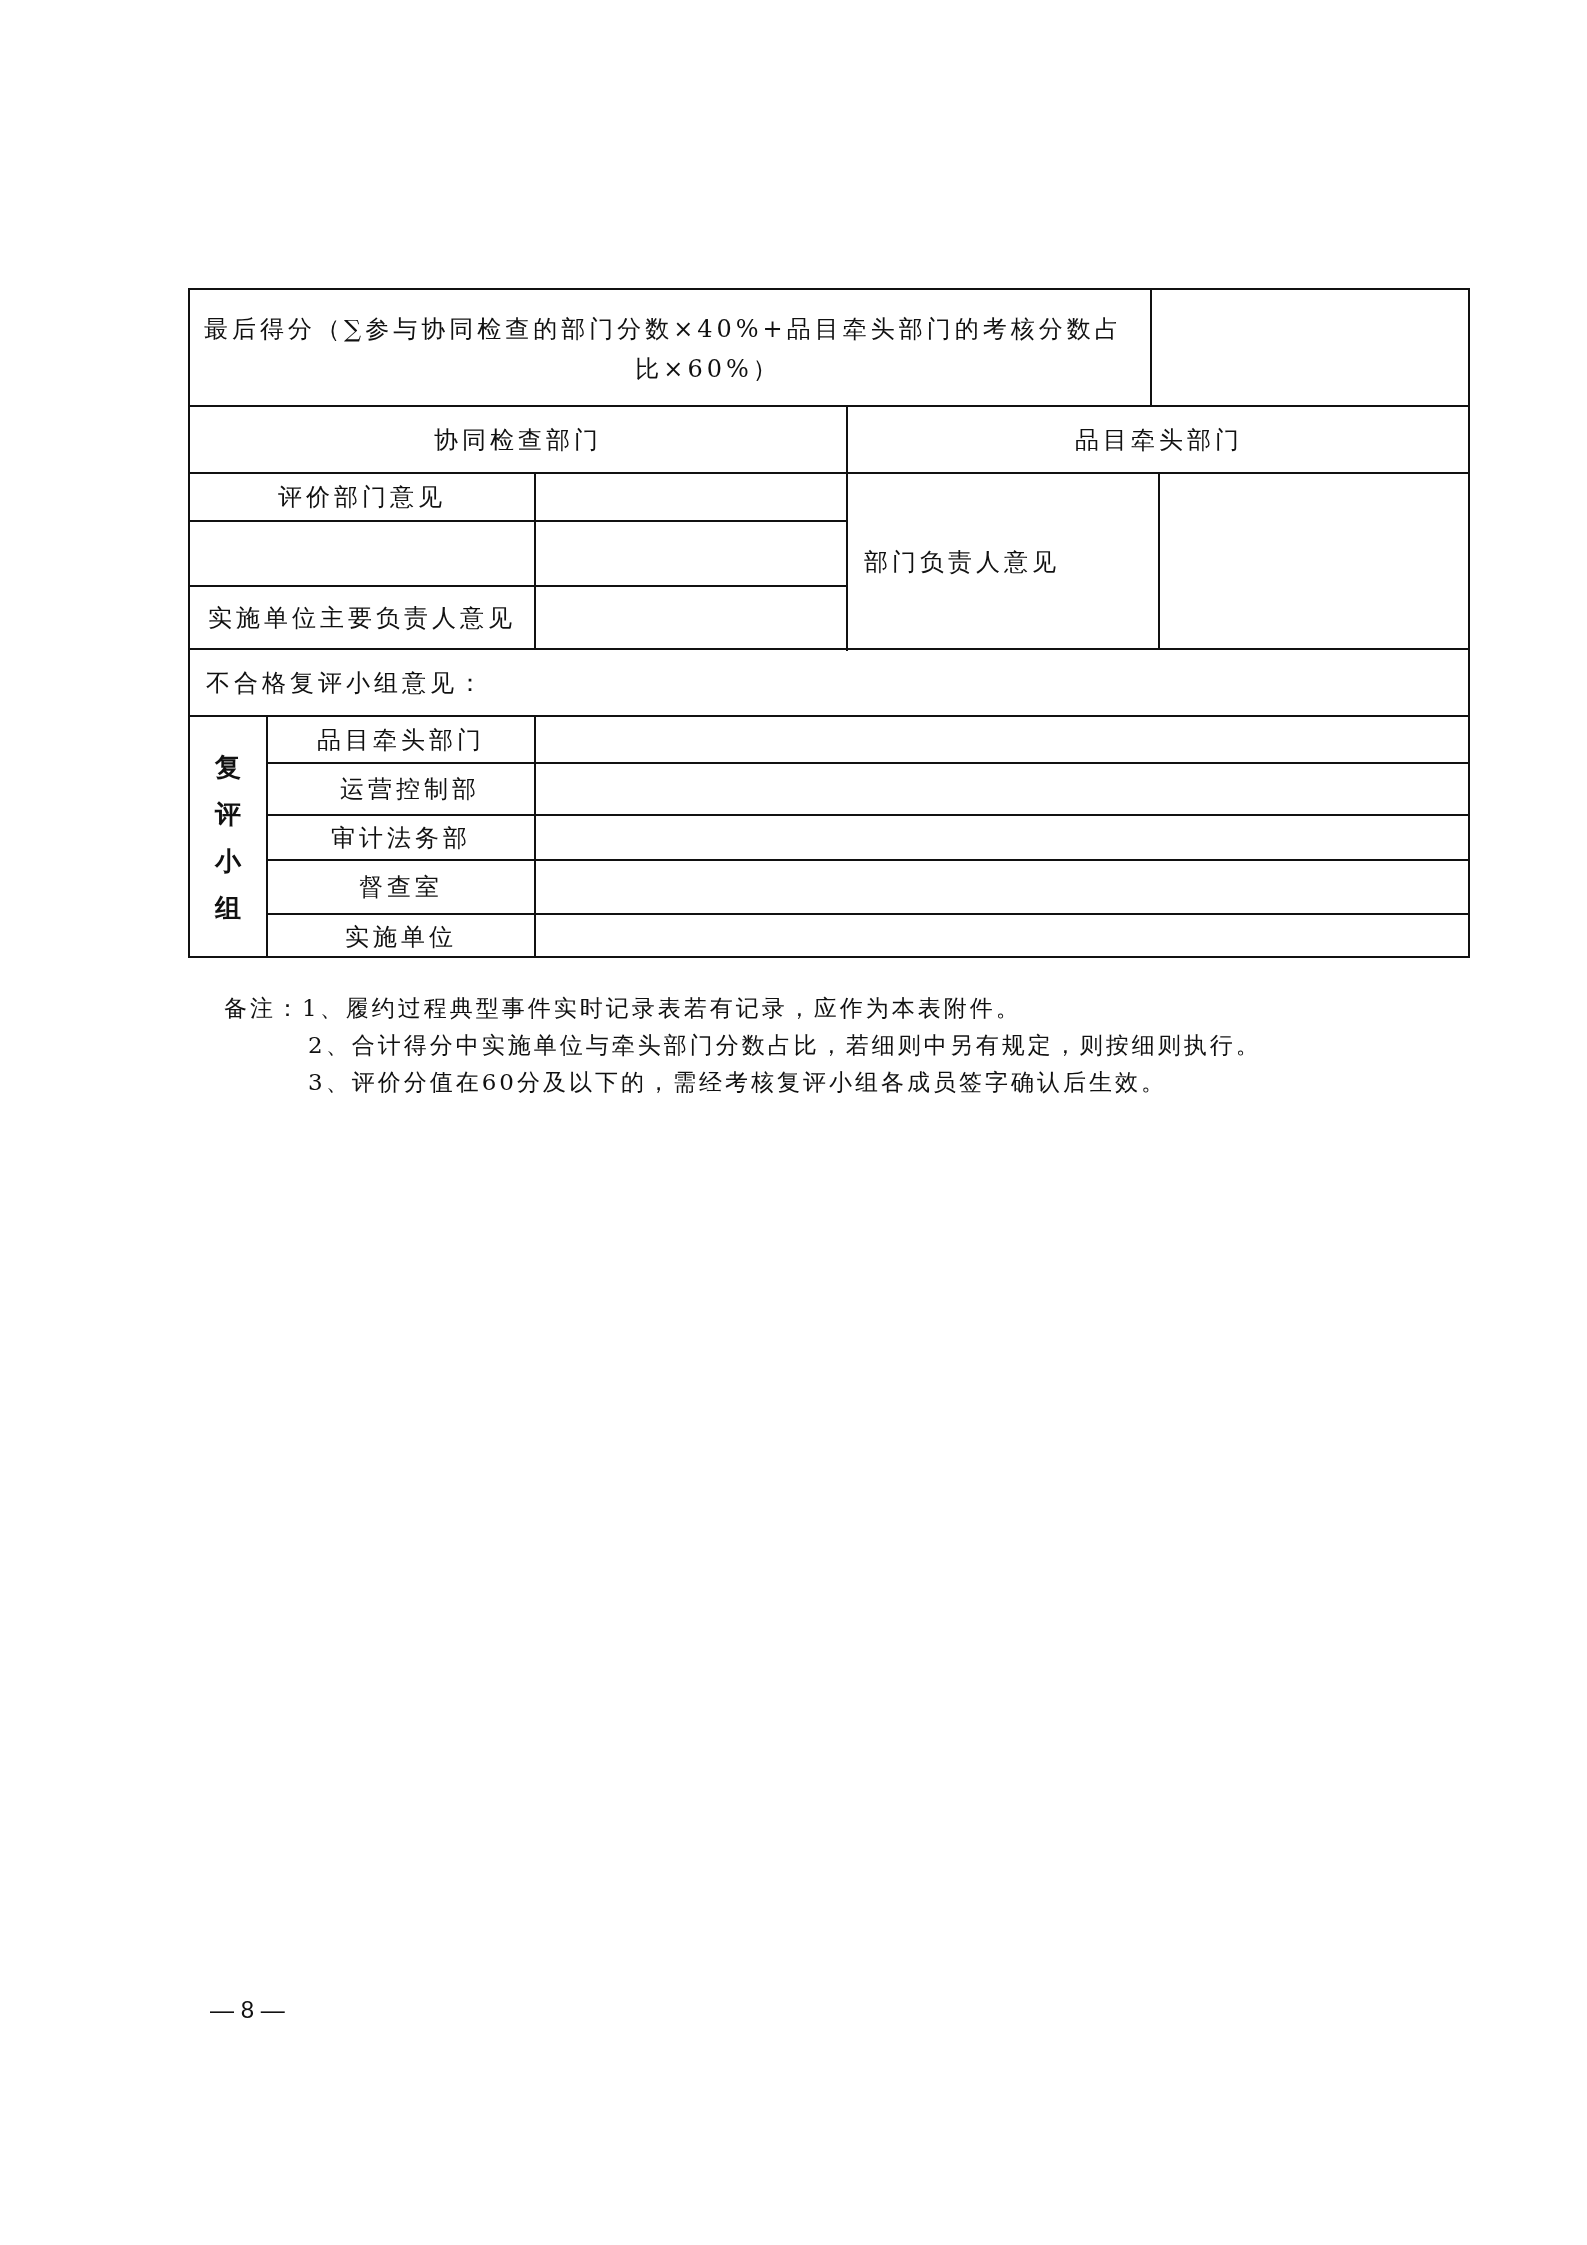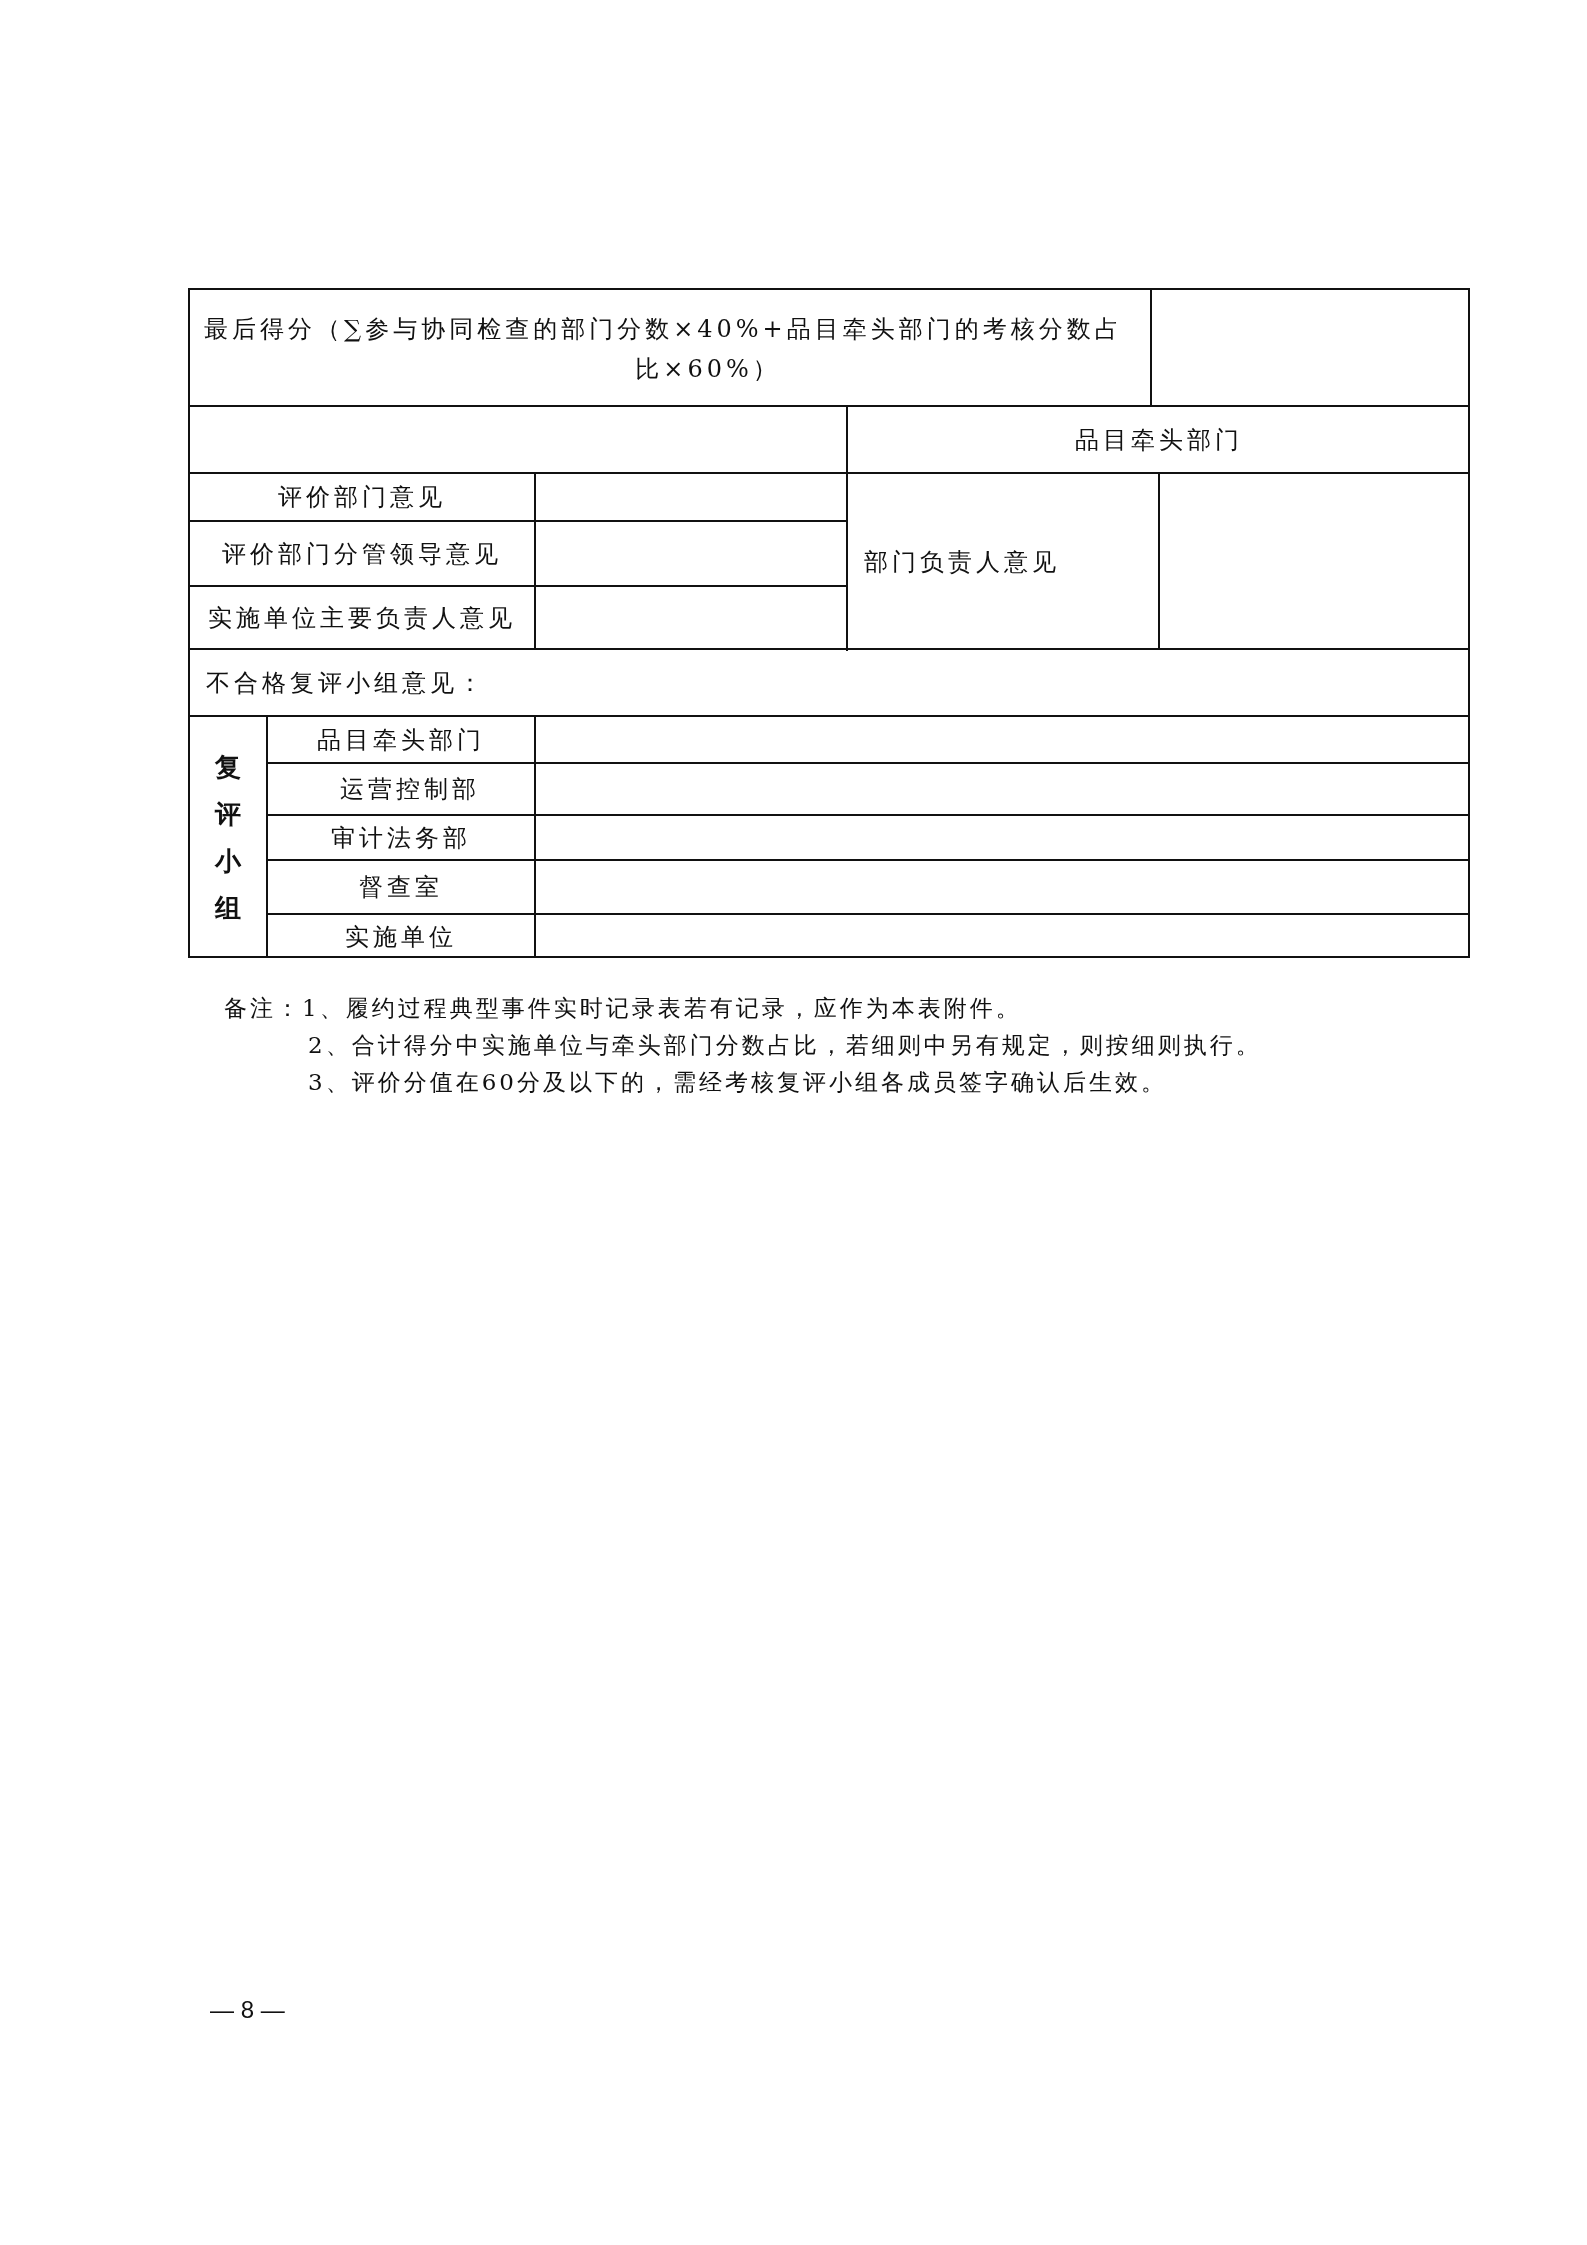--- a/index.html
+++ b/index.html
@@ -21,29 +21,29 @@
 <div class="tbl">
 
   <div class="cell" style="left:0; top:0; width:1082px; height:117px; flex-direction:column; align-items:flex-start; justify-content:center; padding-left:14px; line-height:40px;">
     <span>最后得分（∑参与协同检查的部门分数×40%+品目牵头部门的考核分数占</span>
     <span style="align-self:center; margin-left:-60px;">比×60%）</span>
   </div>
   <div class="cell" style="left:962px; top:0; width:318px; height:117px;"></div>
   <div class="vl" style="left:960px; top:0; height:117px;"></div>
   <div class="hl" style="left:0; top:115px; width:1280px;"></div>
 
+  <div class="cell center" style="left:0; top:117px; width:656px; height:66px;">协同检查部门</div>
   <div class="cell center" style="left:658px; top:117px; width:622px; height:66px;">品目牵头部门</div>
   <div class="vl" style="left:656px; top:117px; height:244px;"></div>
   <div class="hl" style="left:0; top:182px; width:1280px;"></div>
 
   <div class="cell center" style="left:0; top:184px; width:344px; height:46px;">评价部门意见</div>
   <div class="cell" style="left:346px; top:184px; width:310px; height:46px;"></div>
   <div class="hl" style="left:0; top:230px; width:656px;"></div>
 
-  <div class="cell center" style="left:0; top:232px; width:344px; height:63px;">评价部门分管领导意见</div>
   <div class="cell" style="left:346px; top:232px; width:310px; height:63px;"></div>
   <div class="hl" style="left:0; top:295px; width:656px;"></div>
 
   <div class="cell center" style="left:0; top:297px; width:344px; height:62px;">实施单位主要负责人意见</div>
   <div class="cell" style="left:346px; top:297px; width:310px; height:62px;"></div>
 
   <div class="vl" style="left:344px; top:183px; height:177px;"></div>
 
   <div class="cell left" style="left:658px; top:184px; width:312px; height:175px;">部门负责人意见</div>
   <div class="vl" style="left:968px; top:183px; height:177px;"></div>

